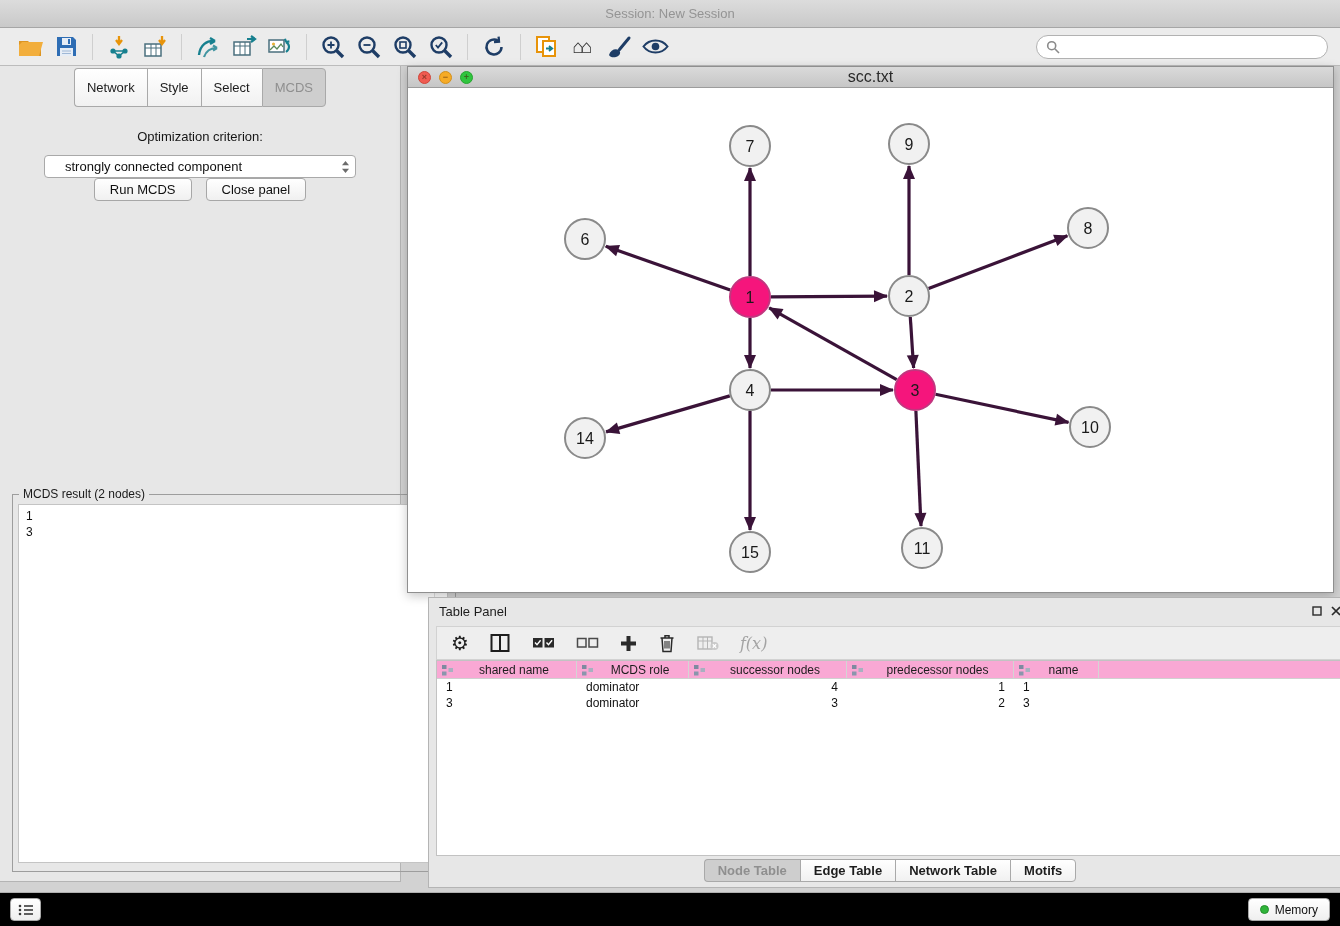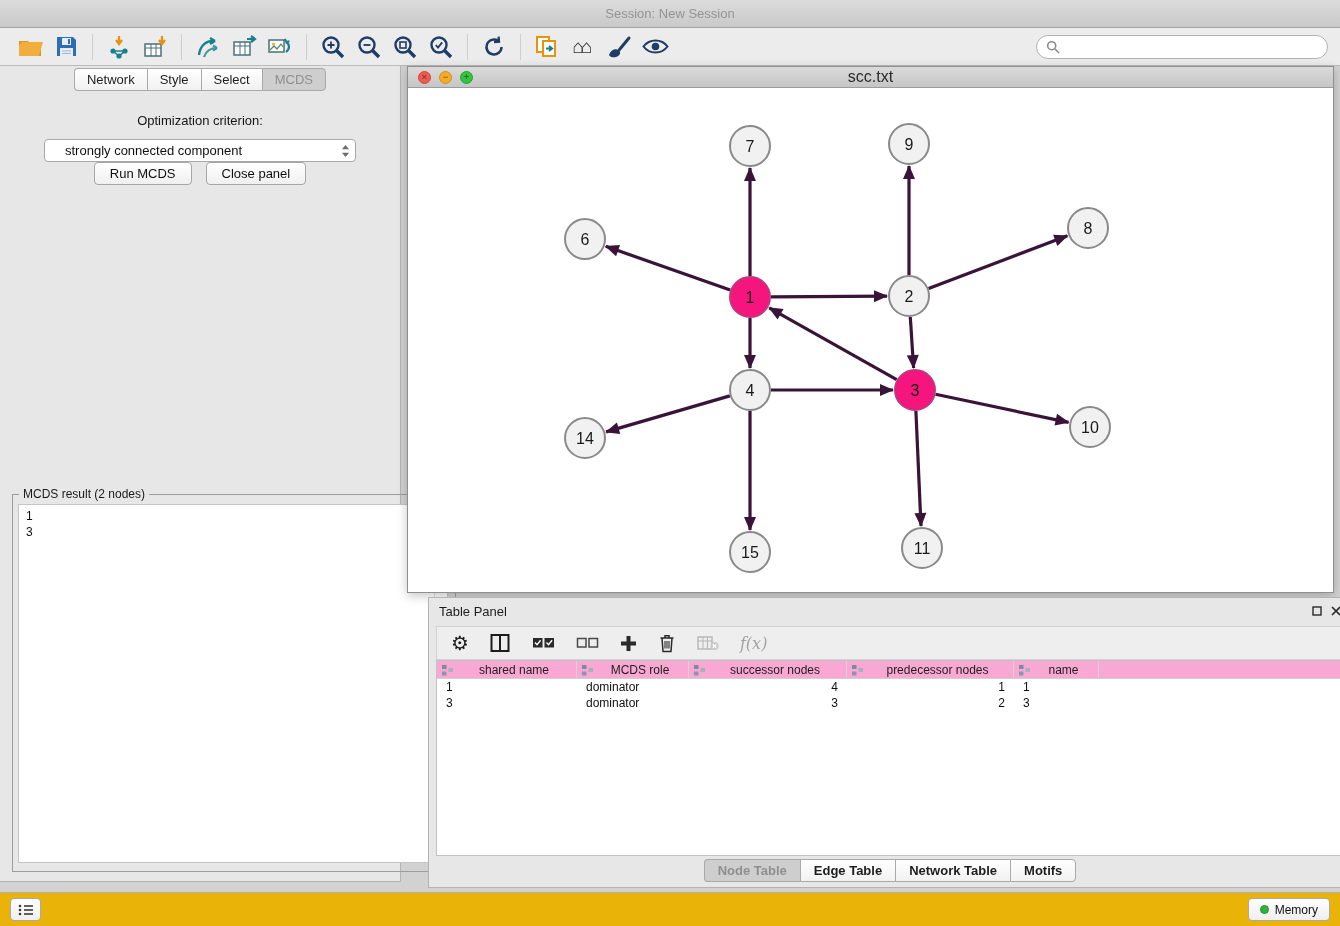--- a/index.html
+++ b/index.html
@@ -17,21 +17,21 @@
 .glyph-home{font-size:19px;color:#333;letter-spacing:-3px;line-height:1;padding-right:4px;}
 .search-box{margin-left:auto;width:292px;height:24px;background:#fff;border:1px solid #b2b2b2;border-radius:12px;display:flex;align-items:center;padding:0 9px;gap:5px;}
 .search-box input{border:none;outline:none;flex:1;font-size:12px;font-family:inherit;background:transparent;color:#222;}
 
 
 .control-panel{position:absolute;left:0;top:66px;width:401px;height:816px;background:#e7e7e7;border-right:1px solid #b4b4b4;border-bottom:1px solid #b4b4b4;}
 .panel-titlebar{height:26px;display:flex;align-items:center;padding:0 10px;font-size:13px;color:#1d1d1d;}
 .win-btns{margin-left:auto;display:flex;gap:9px;align-items:center;}
 .win-btn{display:flex;align-items:center;justify-content:center;}
 .seg-tabs{display:flex;justify-content:center;margin-top:2px;}
-.seg{font-size:13px;color:#1d1d1d;background:linear-gradient(#ffffff,#f1f1f1);border:1px solid #a9a9a9;border-right:none;padding:3px 12px;cursor:default;}
+.seg{font-size:13px;color:#1d1d1d;background:linear-gradient(#ffffff,#f1f1f1);border:1px solid #a9a9a9;border-right:none;padding:11px 12px;cursor:default;}
 .seg:first-child{border-radius:4px 0 0 4px;}
 .seg:last-child{border-right:1px solid #a9a9a9;border-radius:0 4px 4px 0;}
 .seg.active{background:#cecece;color:#8f8f8f;}
 .cp-opt-label{margin-top:22px;text-align:center;font-size:13px;color:#151515;}
 .cp-select{margin:11px auto 0;width:312px;height:23px;background:#fff;border:1px solid #a9a9a9;border-radius:4px;display:flex;align-items:center;padding:0 22px 0 20px;font-size:13px;color:#101010;position:relative;}
 .cp-select .stepper{position:absolute;right:5px;top:4px;}
 .cp-buttons{display:flex;justify-content:center;gap:14px;}
 .cp-btn{height:23px;padding:0 15px;font-size:13px;color:#101010;background:linear-gradient(#ffffff,#f0f0f0);border:1px solid #a7a7a7;border-radius:4px;cursor:default;}
 .result-box{position:absolute;left:12px;top:428px;width:444px;height:378px;border:1px solid #9d9d9d;}
 .result-legend{position:absolute;left:6px;top:-8px;background:#e7e7e7;padding:0 4px;font-size:12px;color:#1a1a1a;}
@@ -61,21 +61,21 @@
 .tp-head{display:flex;height:18px;border-bottom:1px solid #d0d0d0;background:#f9a8d4;}
 .tp-hcell{display:flex;align-items:center;border-right:1px solid #d4d4d4;padding:0 4px;gap:2px;font-size:12px;color:#1d1d1d;}
 .tp-hcell .lbl{flex:1;text-align:center;}
 .tp-row{display:flex;height:16px;align-items:center;font-size:12px;color:#101010;}
 .tp-cell{padding:0 9px;overflow:hidden;white-space:nowrap;}
 .ta-r{text-align:right;}
 .tp-tabs{position:absolute;bottom:5px;left:0;right:0;display:flex;justify-content:center;}
 .tp-tabs .seg{font-weight:bold;padding:3px 13px;}
 
 
-.statusbar{position:absolute;left:0;top:892px;width:1340px;height:34px;background:#eab308;border-top:1px solid #b0b0b0;display:flex;align-items:center;padding:0 10px;}
+.statusbar{position:absolute;left:0;top:892px;width:1340px;height:34px;background:#000000;border-top:1px solid #b0b0b0;display:flex;align-items:center;padding:0 10px;}
 .sb-btn{width:31px;height:23px;border:1px solid #a9a9a9;border-radius:4px;background:linear-gradient(#fff,#efefef);display:flex;align-items:center;justify-content:center;cursor:default;}
 .memory-btn{margin-left:auto;height:23px;border:1px solid #a9a9a9;border-radius:4px;background:linear-gradient(#fff,#efefef);display:flex;align-items:center;gap:6px;padding:0 11px;font-size:12px;color:#101010;cursor:default;}
 .mem-dot{width:9px;height:9px;border-radius:50%;background:#2fb43a;border:1px solid #23902c;}
 </style>
 </head>
 <body>
 
 <div class="titlebar">
   <span class="titlebar-text">Session: New Session</span>
 </div>

